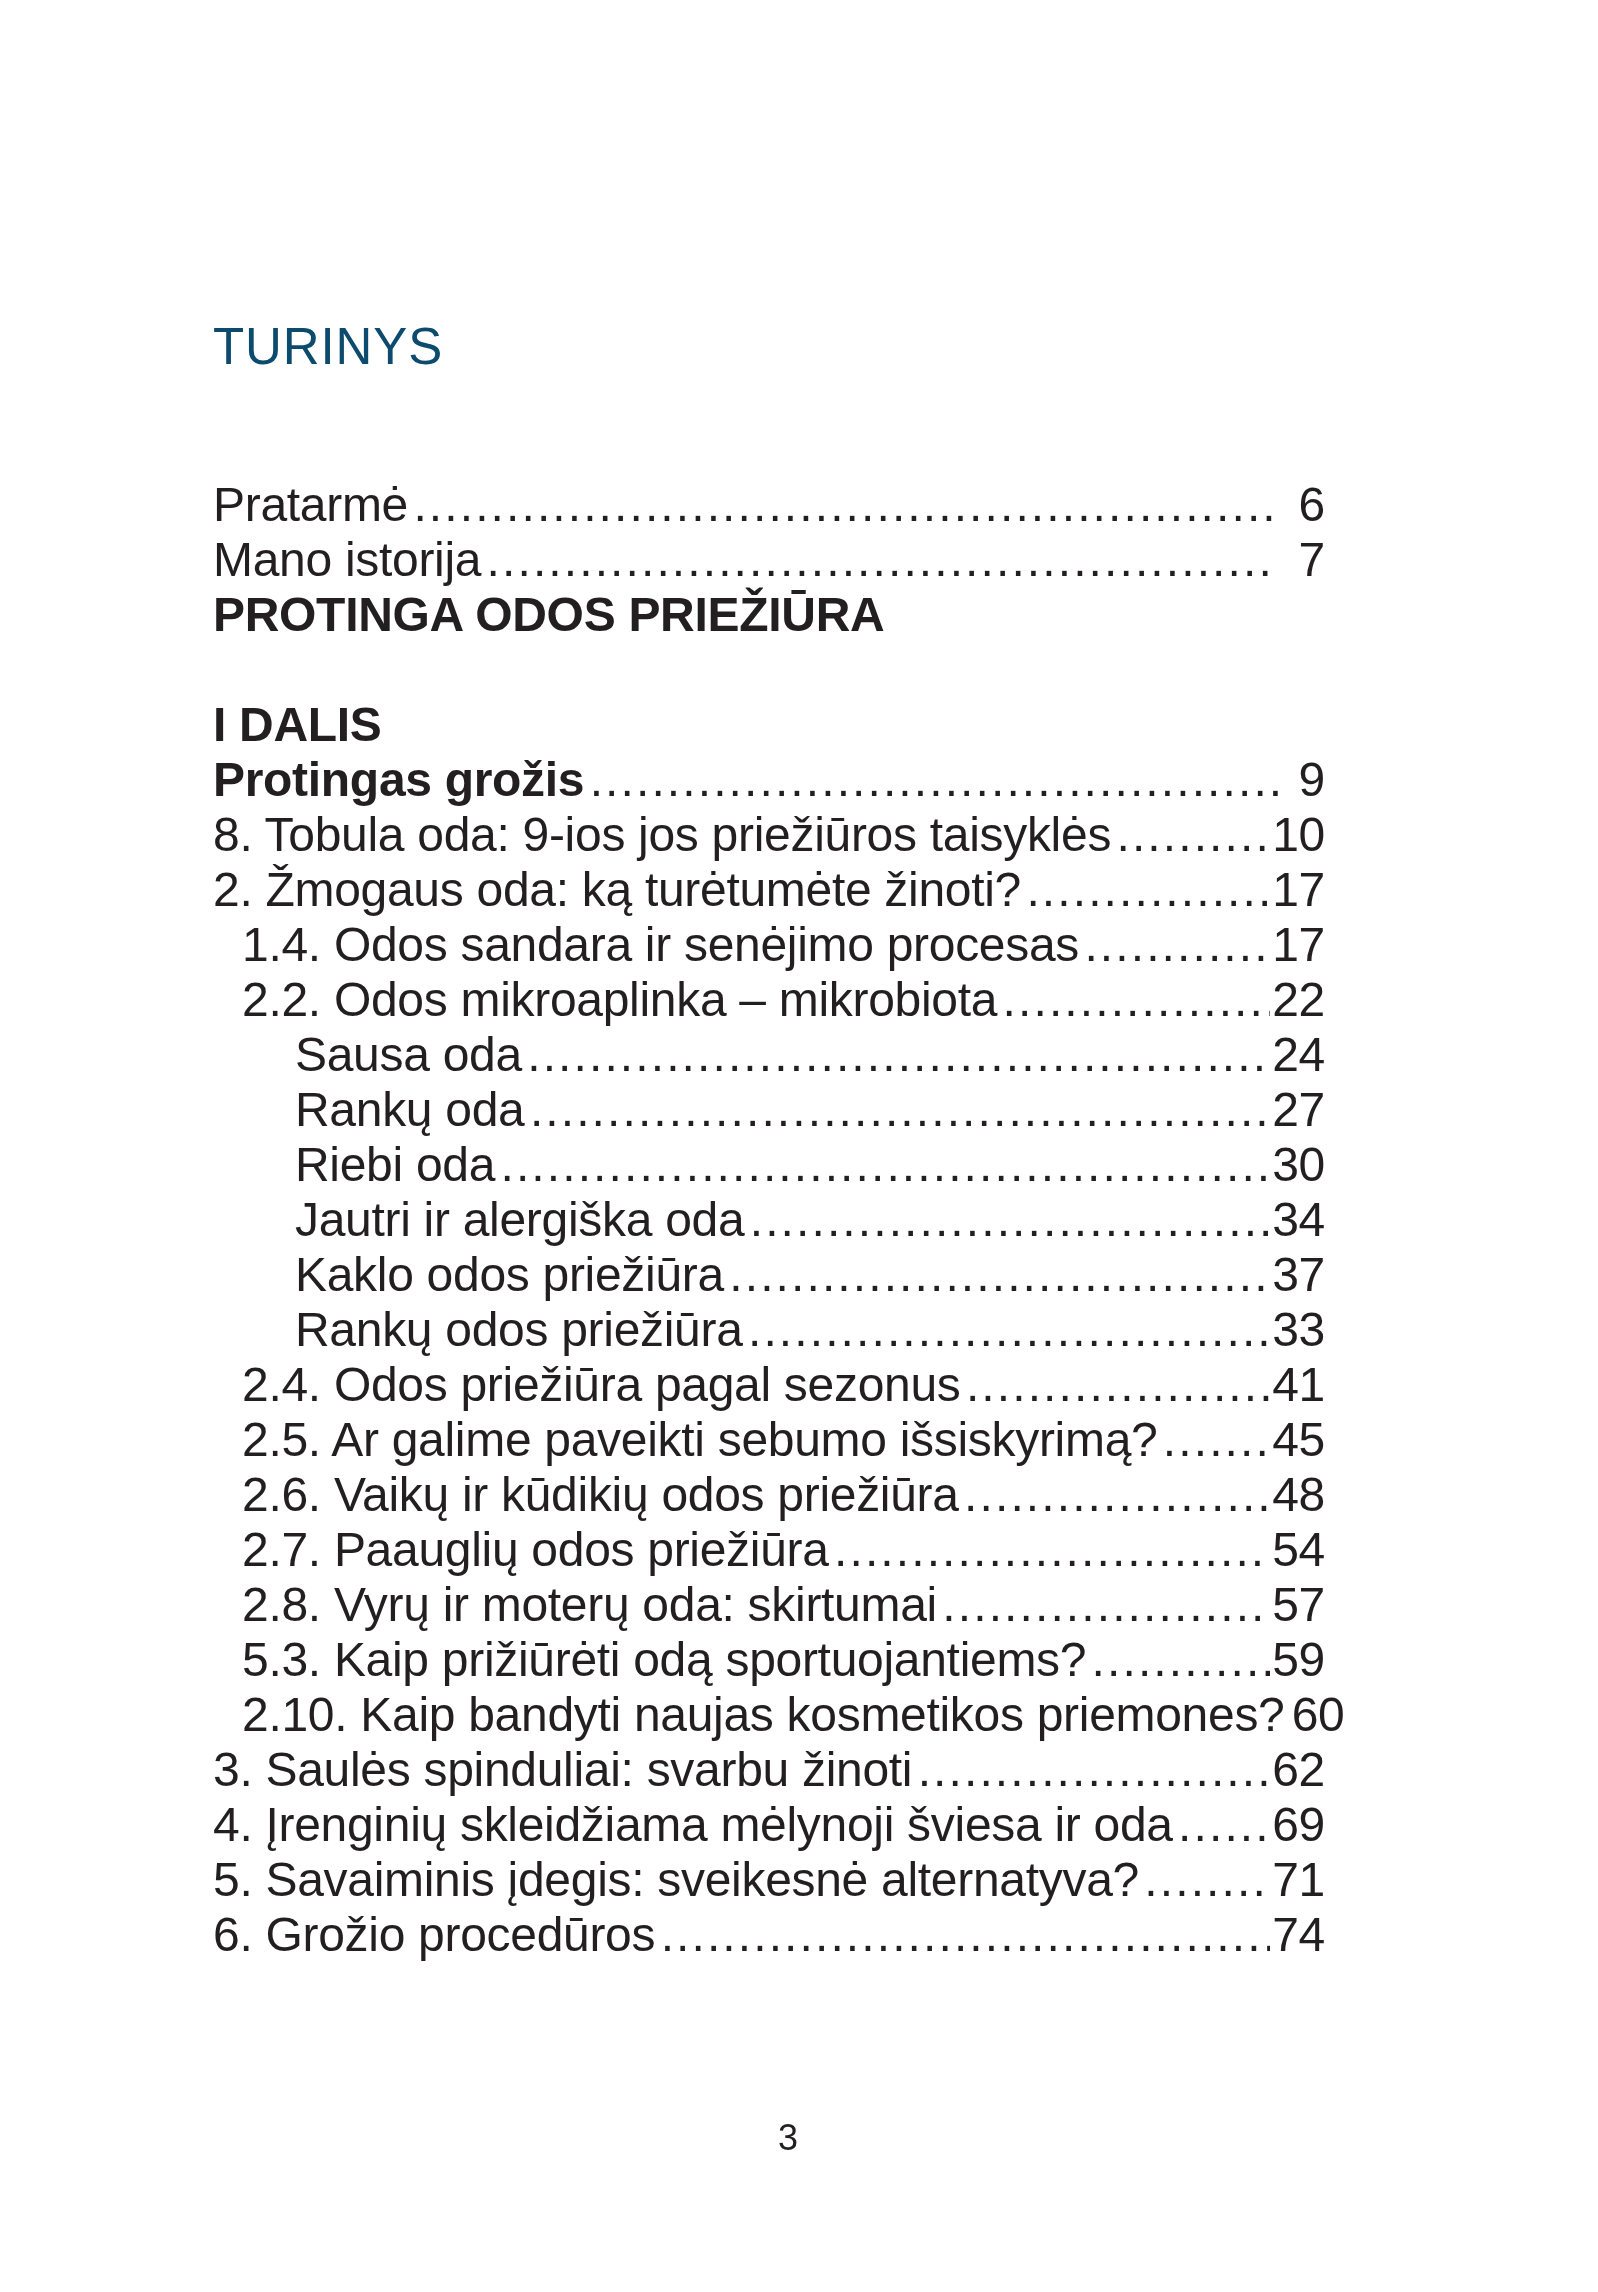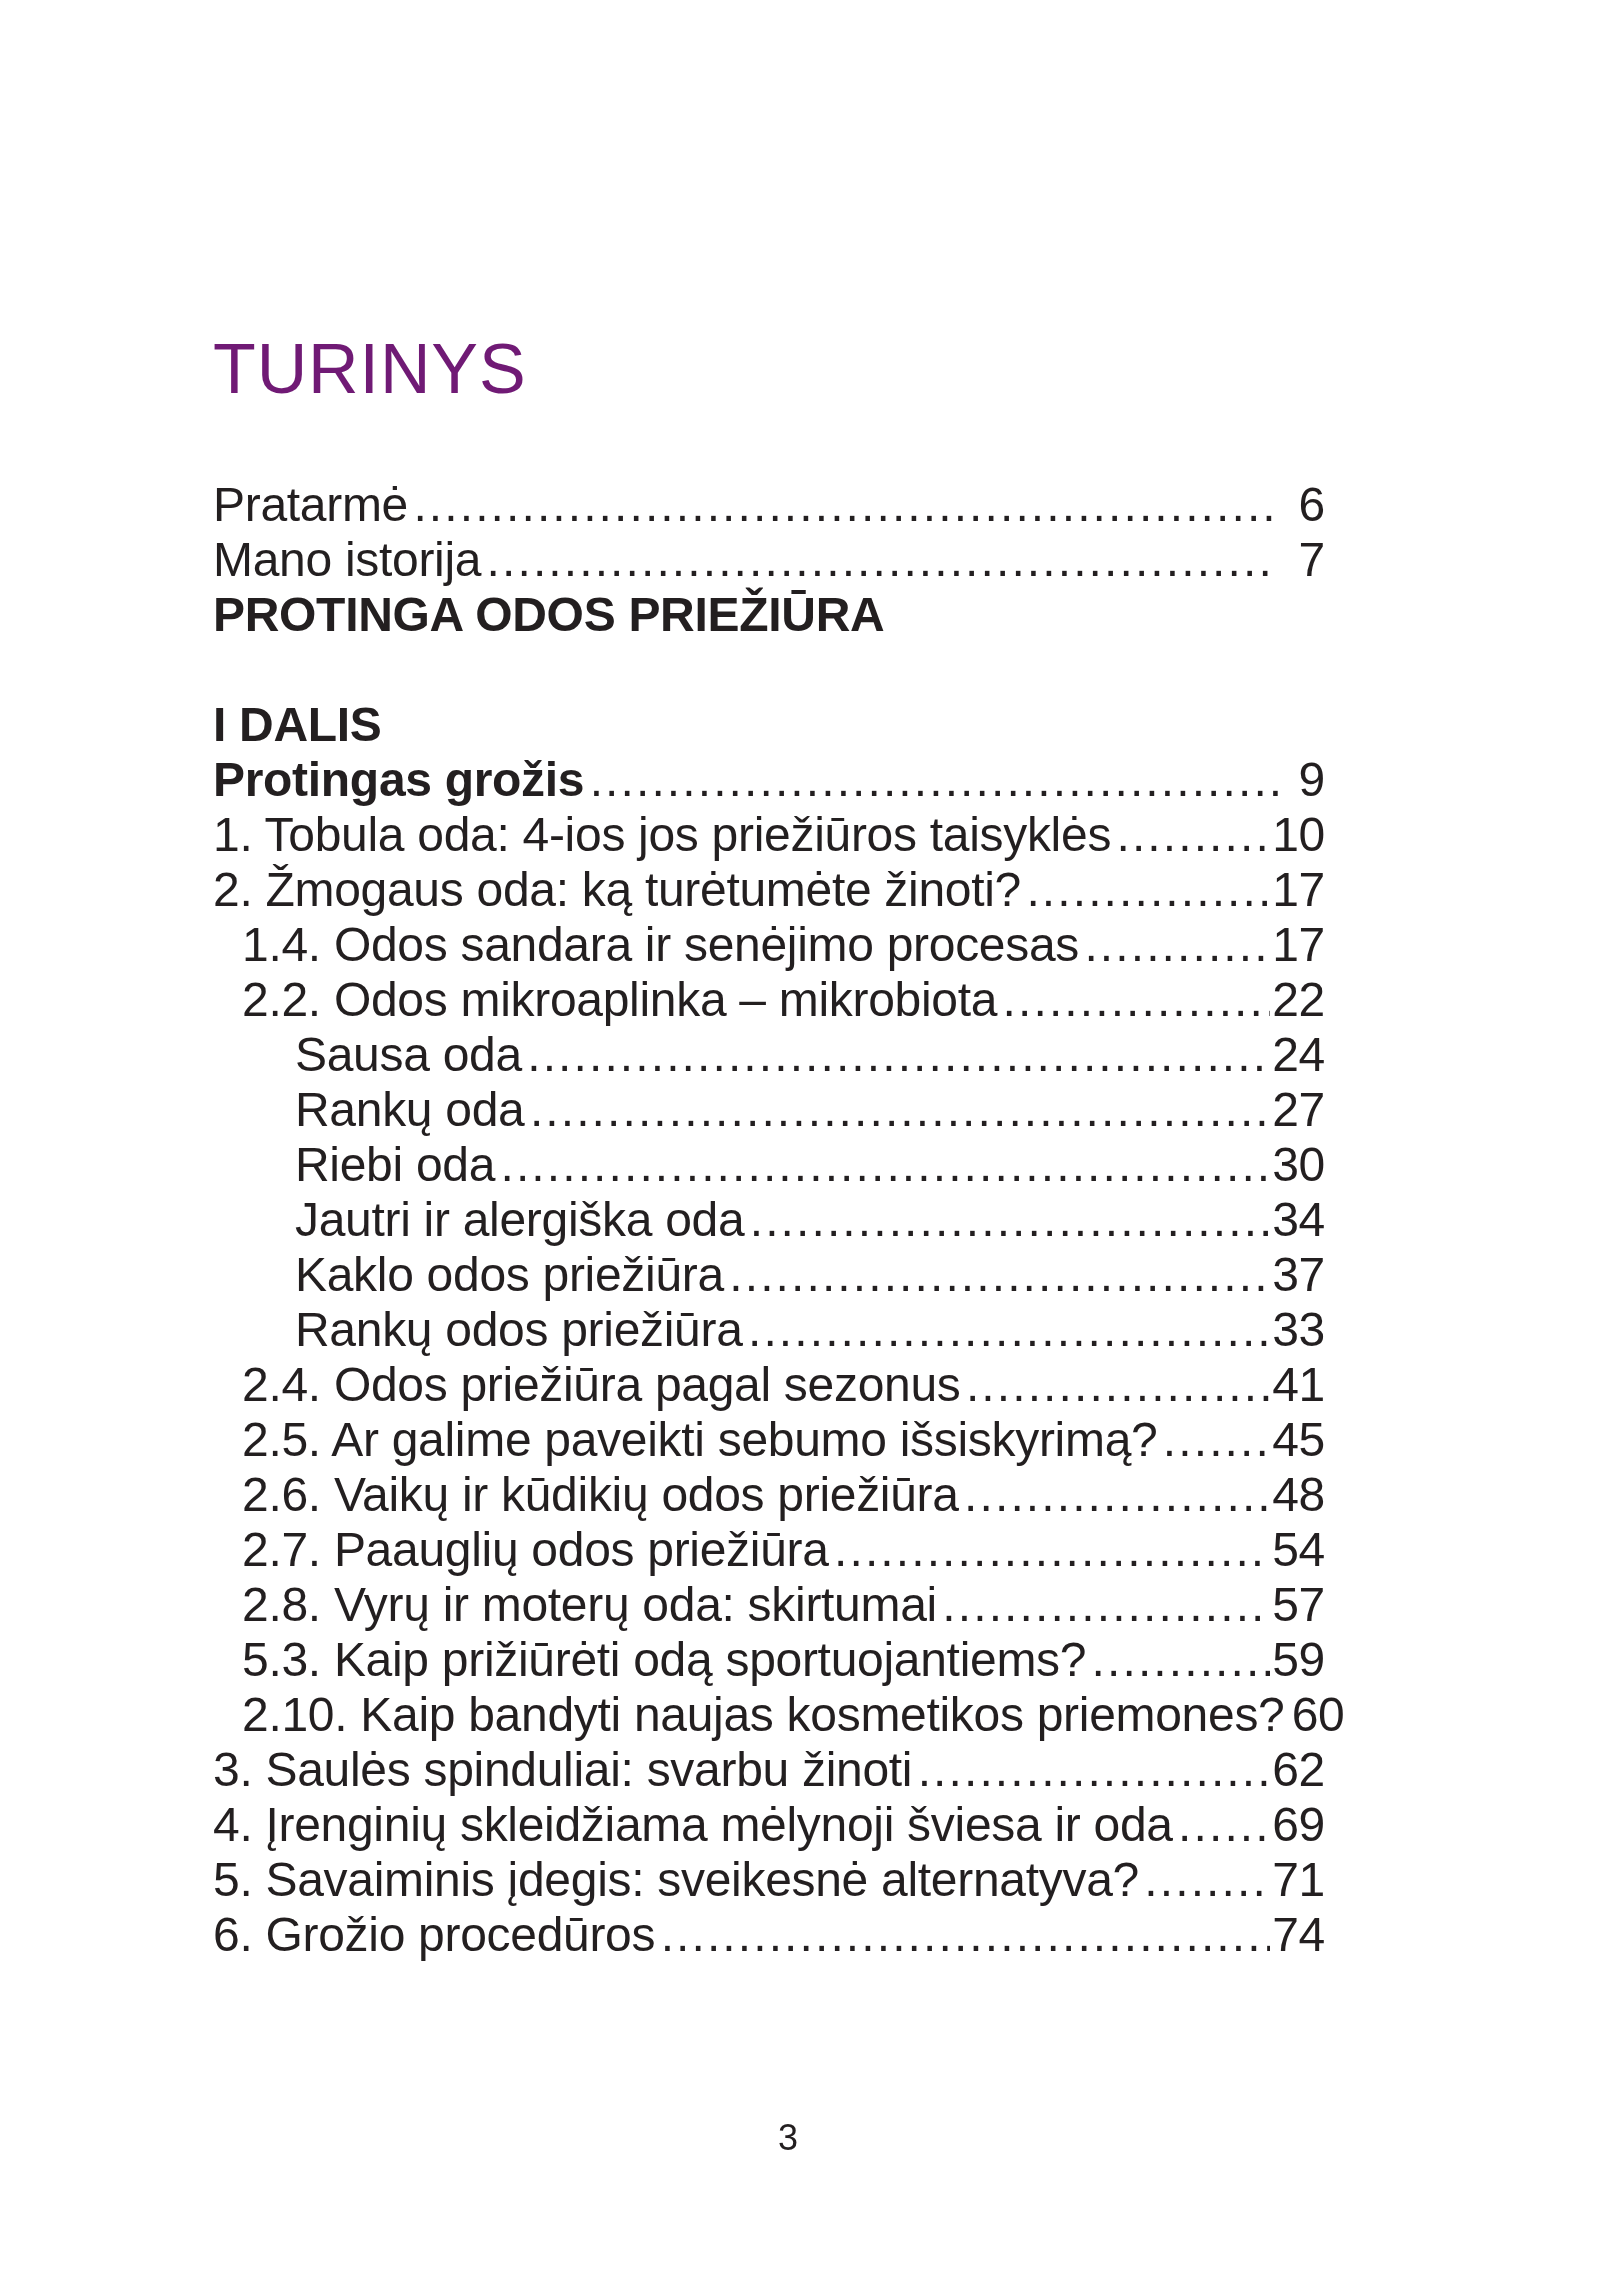--- a/index.html
+++ b/index.html
@@ -9,25 +9,25 @@
     background: #ffffff;
     position: relative;
     font-family: "Liberation Sans", "DejaVu Sans", sans-serif;
     color: #231f20;
     overflow: hidden;
   }
   .page-title {
     position: absolute;
     top: 287px;
     left: 213px;
-    font-size: 70px;
+    font-size: 51px;
     font-weight: 400;
     letter-spacing: 0.9px;
     line-height: 1;
-    color: #701a75;
+    color: #0c4a6e;
   }
   .toc {
     position: absolute;
     top: 477px;
     left: 213px;
     width: 1112px;
   }
   .row {
     display: flex;
     align-items: baseline;
@@ -91,21 +91,21 @@
     <div class="row indent-0 bold gap-before heading">
     <span class="label">I DALIS</span>
 
   </div>
     <div class="row indent-0 bold">
     <span class="label">Protingas grožis</span>
     <span class="dots"></span>
     <span class="page">9</span>
   </div>
     <div class="row indent-0">
-    <span class="label">1. Tobula oda: 4-ios jos priežiūros taisyklės</span>
+    <span class="label">8. Tobula oda: 9-ios jos priežiūros taisyklės</span>
     <span class="dots"></span>
     <span class="page">10</span>
   </div>
     <div class="row indent-0">
     <span class="label">2. Žmogaus oda: ką turėtumėte žinoti?</span>
     <span class="dots"></span>
     <span class="page">17</span>
   </div>
     <div class="row indent-1">
     <span class="label">1.4. Odos sandara ir senėjimo procesas</span>

